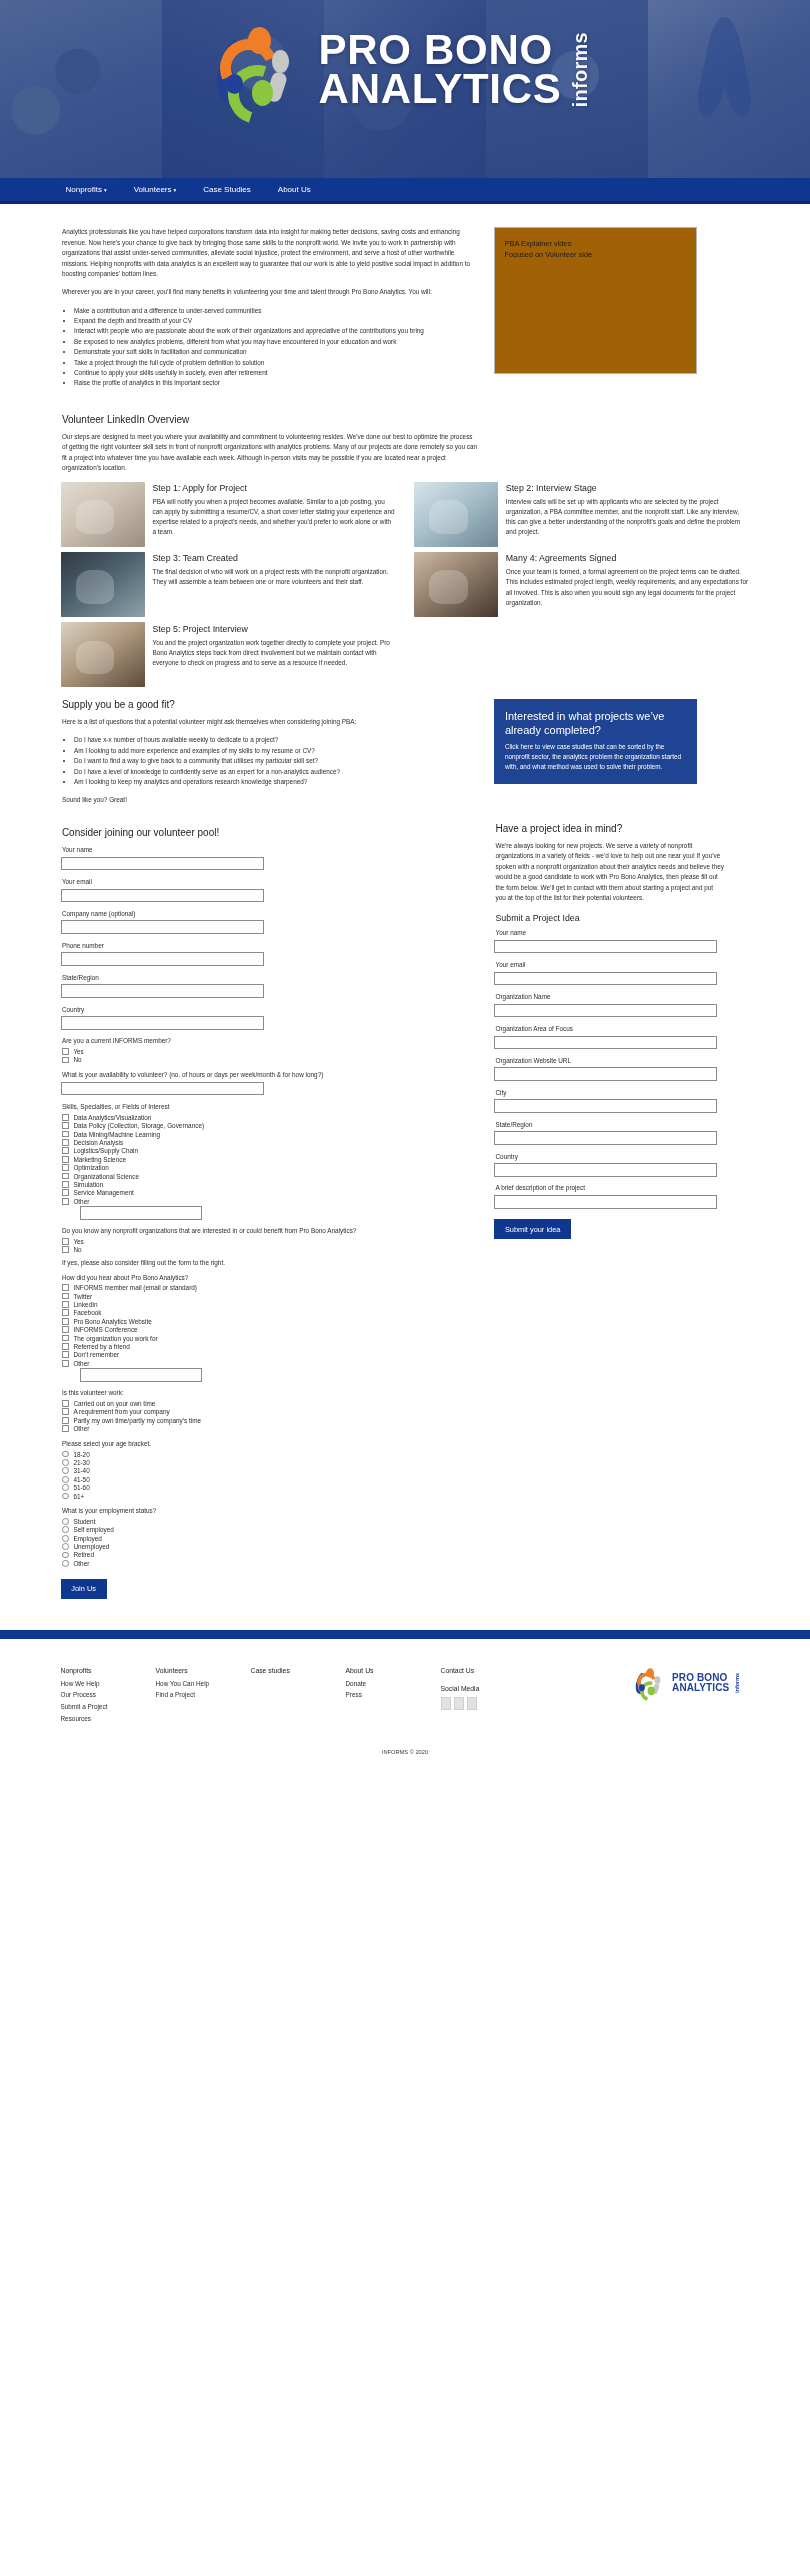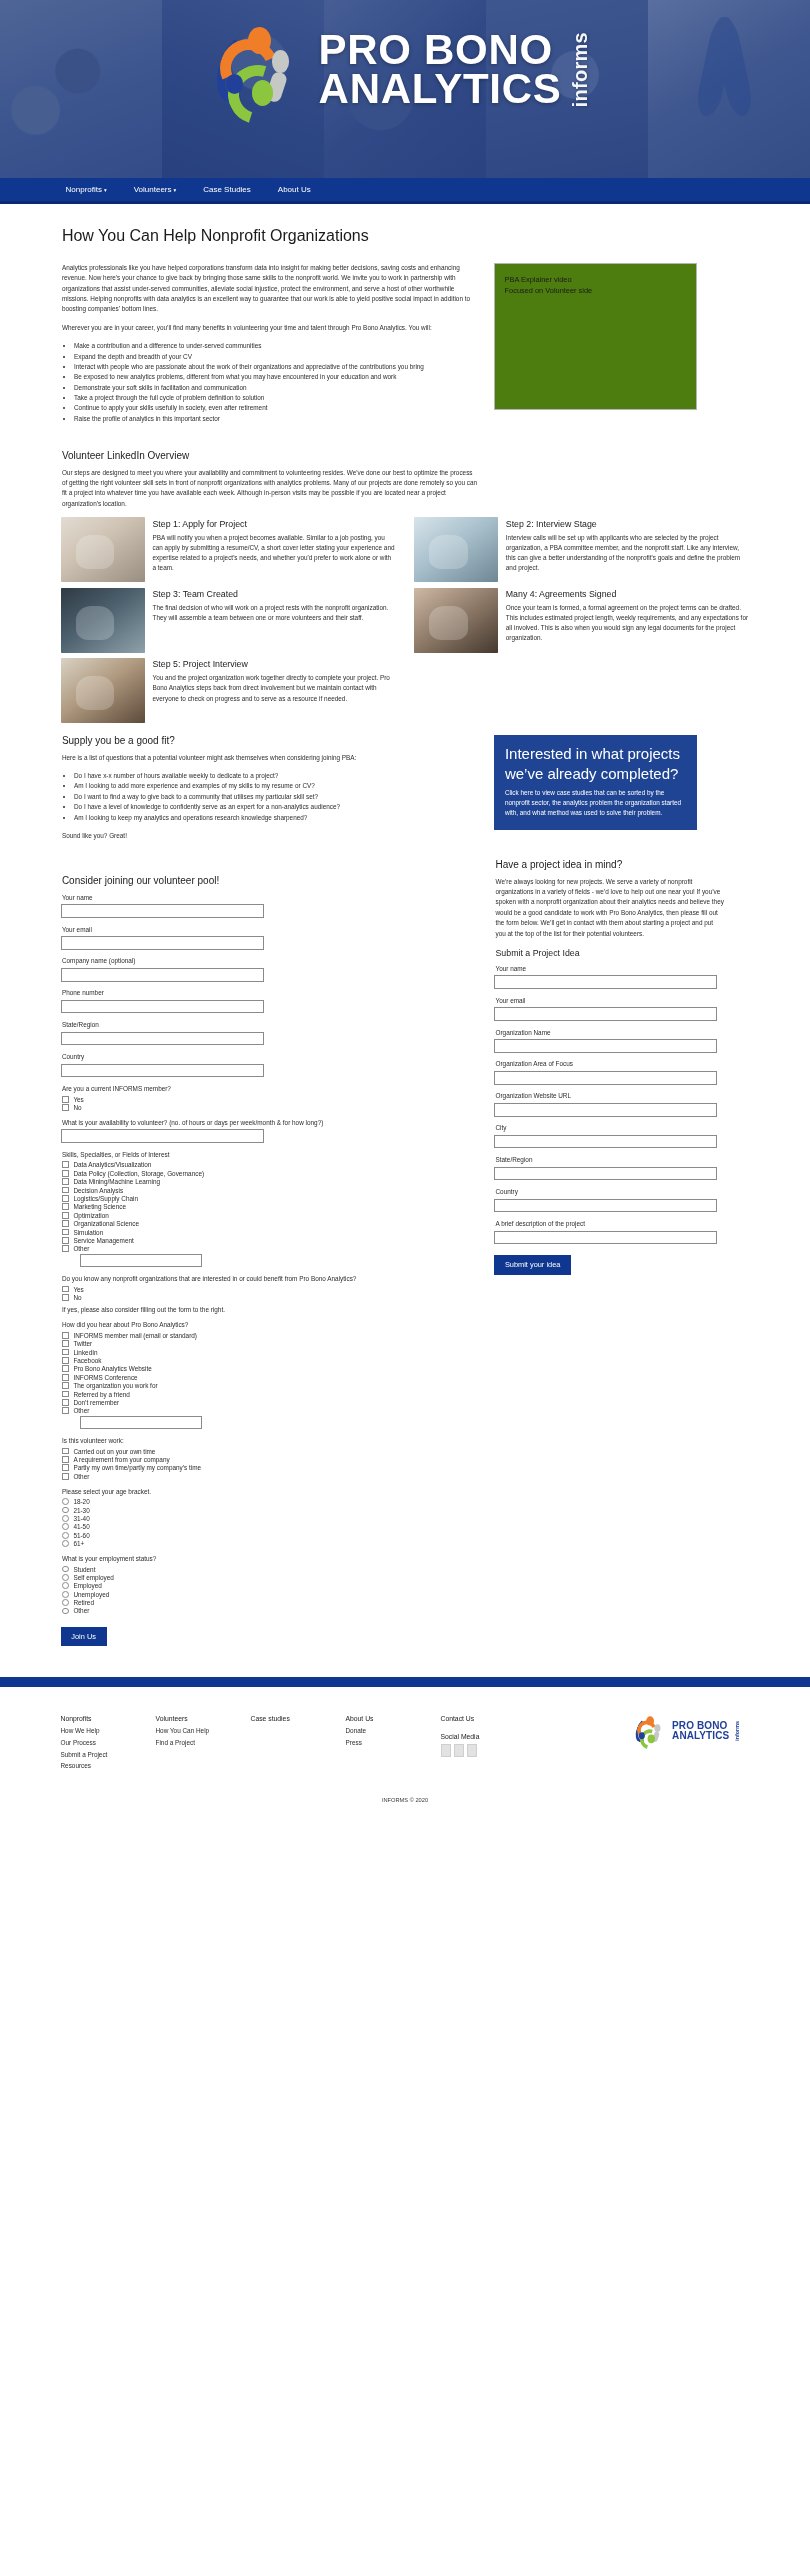--- a/index.html
+++ b/index.html
@@ -115,21 +115,21 @@
 
   .row{ display:flex; gap:17.6px; align-items:flex-start; }
   .col-main{ width:416px; }
   .col-side{ width:203px; }
 
   p.body{ font-size:6.4px; line-height:1.62; color:#2c2c2c; margin:0 0 8px 1.4px; }
   ul.body{ margin:0 0 8px 0; padding-left:13.5px; }
   ul.body li{ font-size:6.4px; line-height:1.62; color:#2c2c2c; }
 
   .video-box{
-    width:203px; height:147px; background:#4d7c0f; border:0.7px solid #b5b5b5;
+    width:203px; height:147px; background:#a16207; border:0.7px solid #b5b5b5;
     padding:10.8px 9.5px; font-size:7.4px; line-height:1.45; color:#1b1b1b;
   }
 
   
   .steps{ margin-top:5.4px; }
   .step-row{ display:flex; gap:17.6px; margin-bottom:5.4px; }
   .step{ display:flex; gap:8px; width:338px; }
   .step-thumb{ width:84px; height:65px; flex:0 0 auto; border-radius:0.7px; overflow:hidden; position:relative; }
   .t1{ background:linear-gradient(145deg,#e3dcd3 0%,#cfc3b4 40%,#9a8e82 100%); }
   .t2{ background:linear-gradient(145deg,#d8e4ea 0%,#a8c0cc 45%,#6f8794 100%); }
@@ -141,21 +141,21 @@
     background:rgba(255,255,255,.22); border-radius:40% 40% 32% 32%;
   }
   .step-body{ flex:1 1 auto; }
   .step-head{ font-size:8.8px; color:#1b1b1b; margin:1.4px 0 4px 0; }
   .step-text{ font-size:6.4px; line-height:1.58; color:#2c2c2c; margin:0; }
 
   
   .callout{
     background:#1e4493; color:#fff; padding:9.5px 10.8px 12px 10.8px; width:203px;
   }
-  .callout h4{ font-size:15px; font-weight:normal; margin:0 0 5.4px 0; line-height:1.28; }
+  .callout h4{ font-size:11px; font-weight:normal; margin:0 0 5.4px 0; line-height:1.28; }
   .callout p{ font-size:6.4px; line-height:1.55; margin:0; }
 
   
   .field-label{ font-size:6.4px; color:#2c2c2c; margin:6.8px 0 2px 1.4px; line-height:1.5; }
   .field-label.first{ margin-top:2.7px; }
   input.txt{
     display:block; height:13.5px; width:203px; border:0.7px solid #8a8a8a;
     background:#fff; font-family:inherit; font-size:6.8px; padding:0 3.4px;
   }
   input.txt.wide{ width:223px; }
@@ -238,21 +238,20 @@
       <a href="#"><span>Nonprofits</span><span class="caret">▾</span></a>
       <a href="#"><span>Volunteers</span><span class="caret">▾</span></a>
       <a href="#"><span>Case Studies</span></a>
       <a href="#"><span>About Us</span></a>
     </div>
 </nav>
 <div class="nav-underline"></div>
 
 <main class="page">
 
-  <h1 class="page-title">How You Can Help Nonprofit Organizations</h1>
 
   <div class="row">
     <section class="col-main">
       <p class="body">Analytics professionals like you have helped corporations transform data into insight for making better decisions, saving costs and enhancing revenue. Now here's your chance to give back by bringing those same skills to the nonprofit world. We invite you to work in partnership with organizations that assist under-served communities, alleviate social injustice, protect the environment, and serve a host of other worthwhile missions. Helping nonprofits with data analytics is an excellent way to guarantee that our work is able to yield positive social impact in addition to boosting companies' bottom lines.</p>
       <p class="body">Wherever you are in your career, you’ll find many benefits in volunteering your time and talent through Pro Bono Analytics. You will:</p>
       <ul class="body" id="benefits-list">
           <li>Make a contribution and a difference to under-served communities</li>
           <li>Expand the depth and breadth of your CV</li>
           <li>Interact with people who are passionate about the work of their organizations and appreciative of the contributions you bring</li>
           <li>Be exposed to new analytics problems, different from what you may have encountered in your education and work</li>
@@ -337,21 +336,21 @@
       <div class="callout">
         <h4>Interested in what projects we’ve already completed?</h4>
         <p>Click here to view case studies that can be sorted by the nonprofit sector, the analytics problem the organization started with, and what method was used to solve their problem.</p>
       </div>
     </aside>
   </div>
 
   <div class="row" style="margin-top:9.5px; align-items:flex-start;">
 
     <section class="col-main">
-      <h2 class="section-title" style="margin-top:16px">Consider joining our volunteer pool!</h2>
+      <h2 class="section-title" style="margin-top:4px">Consider joining our volunteer pool!</h2>
 
       <div class="field-label first">Your name</div>
       <input class="txt" type="text" value="" style="">
 
       <div class="field-label">Your email</div>
       <input class="txt" type="text" value="" style="">
 
       <div class="field-label">Company name (optional)</div>
       <input class="txt" type="text" value="" style="">
 

